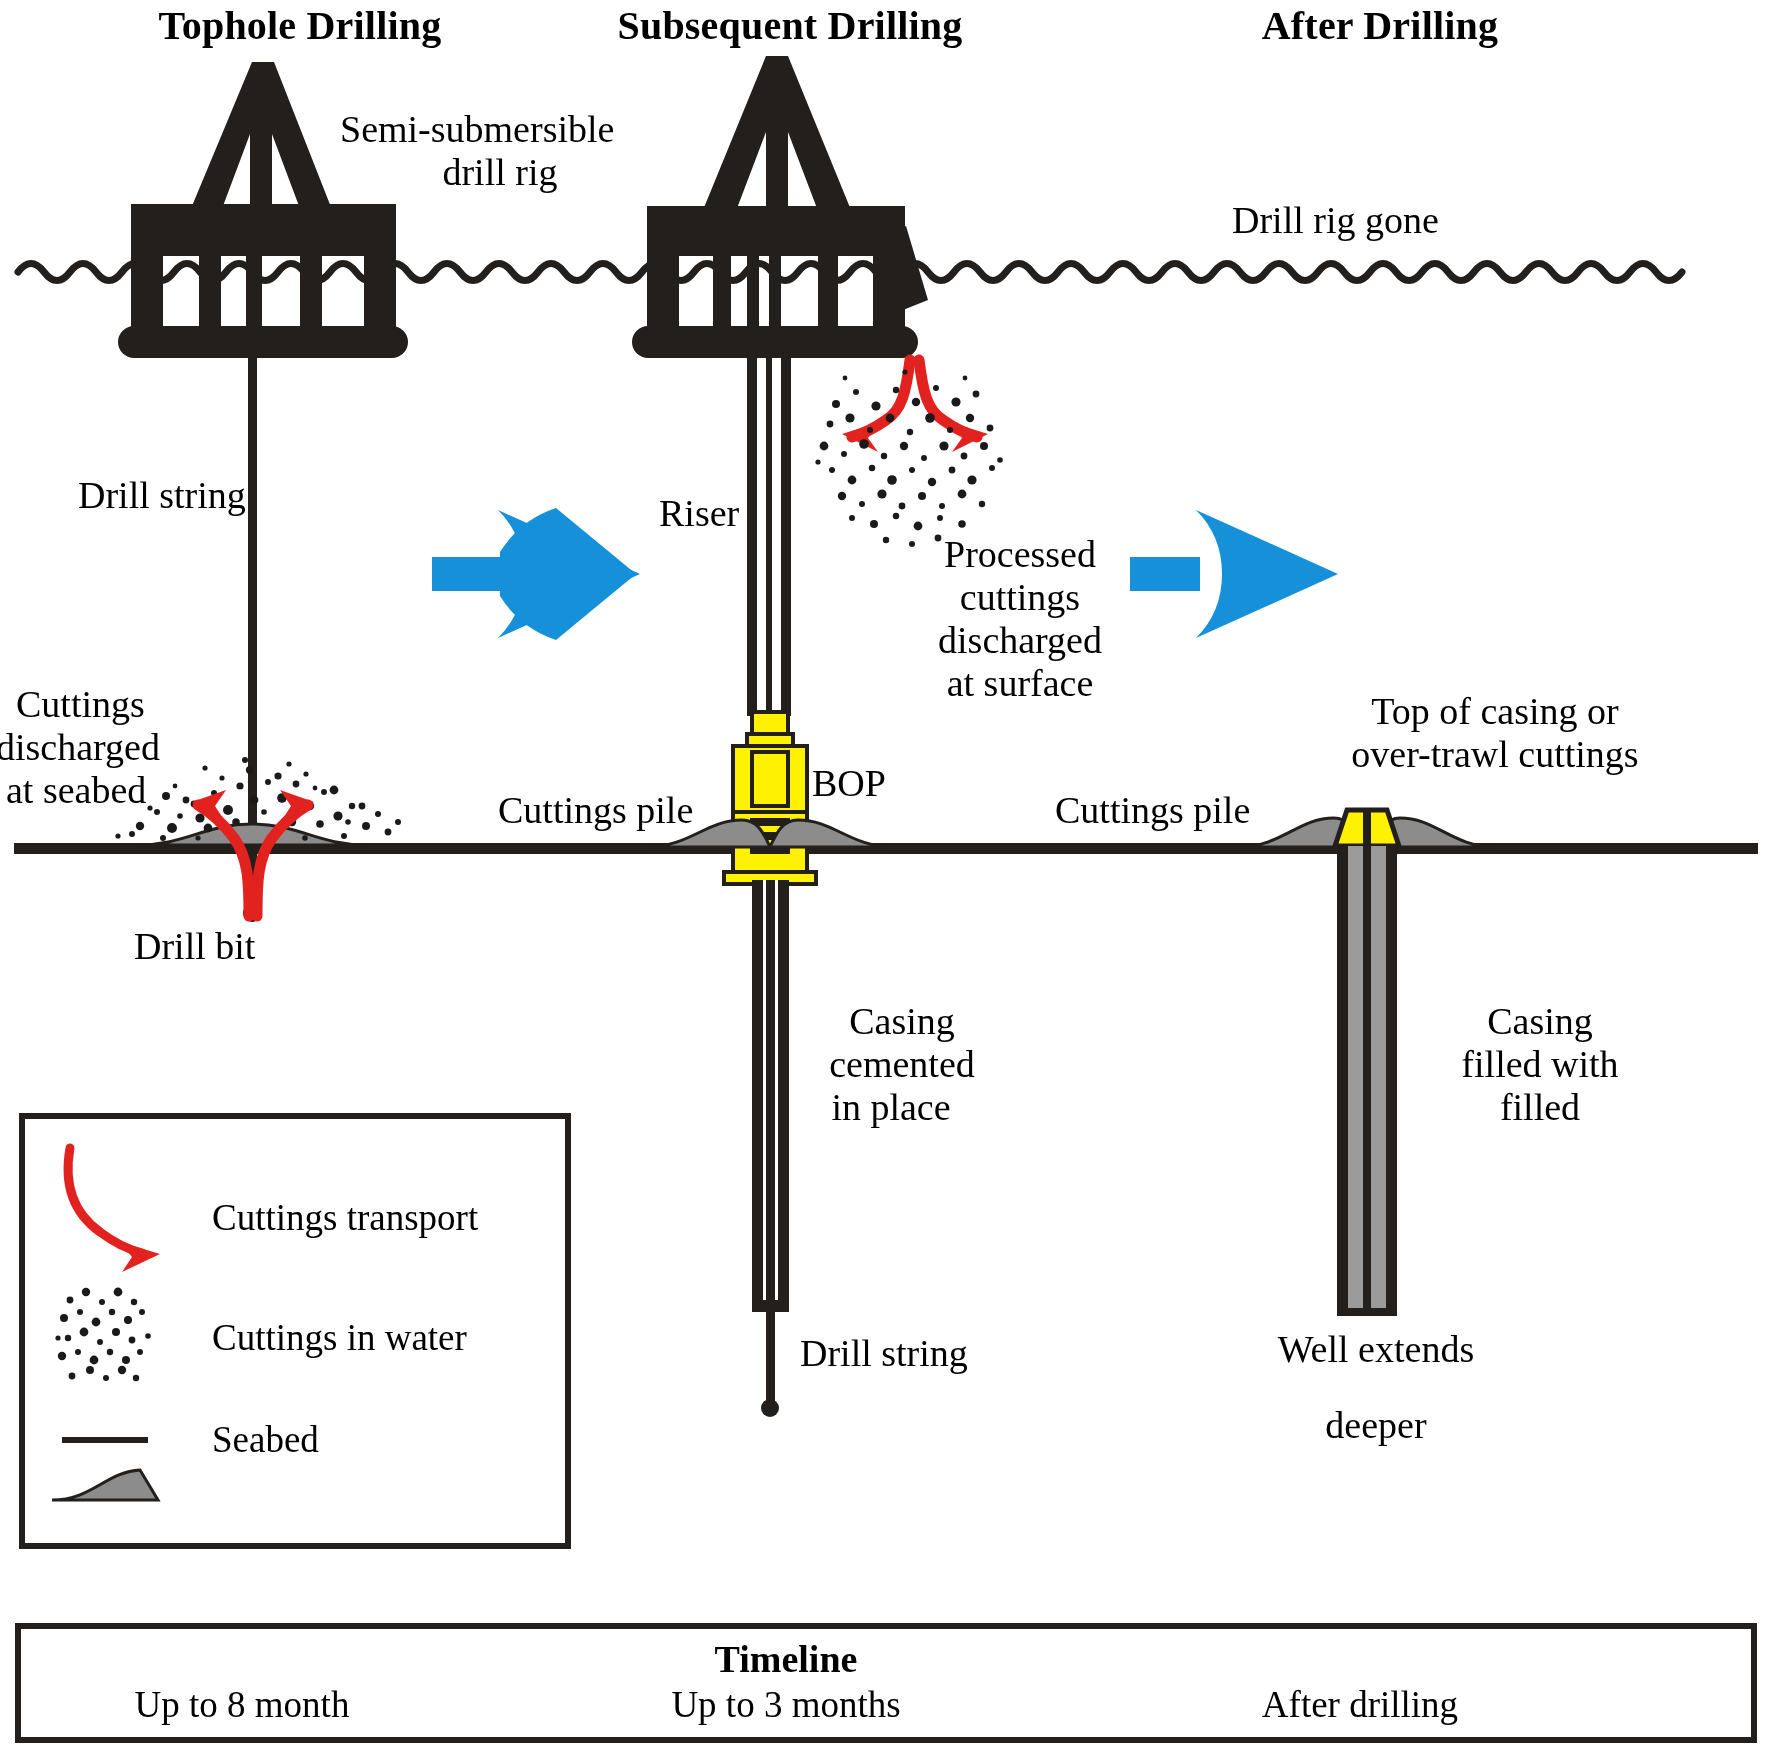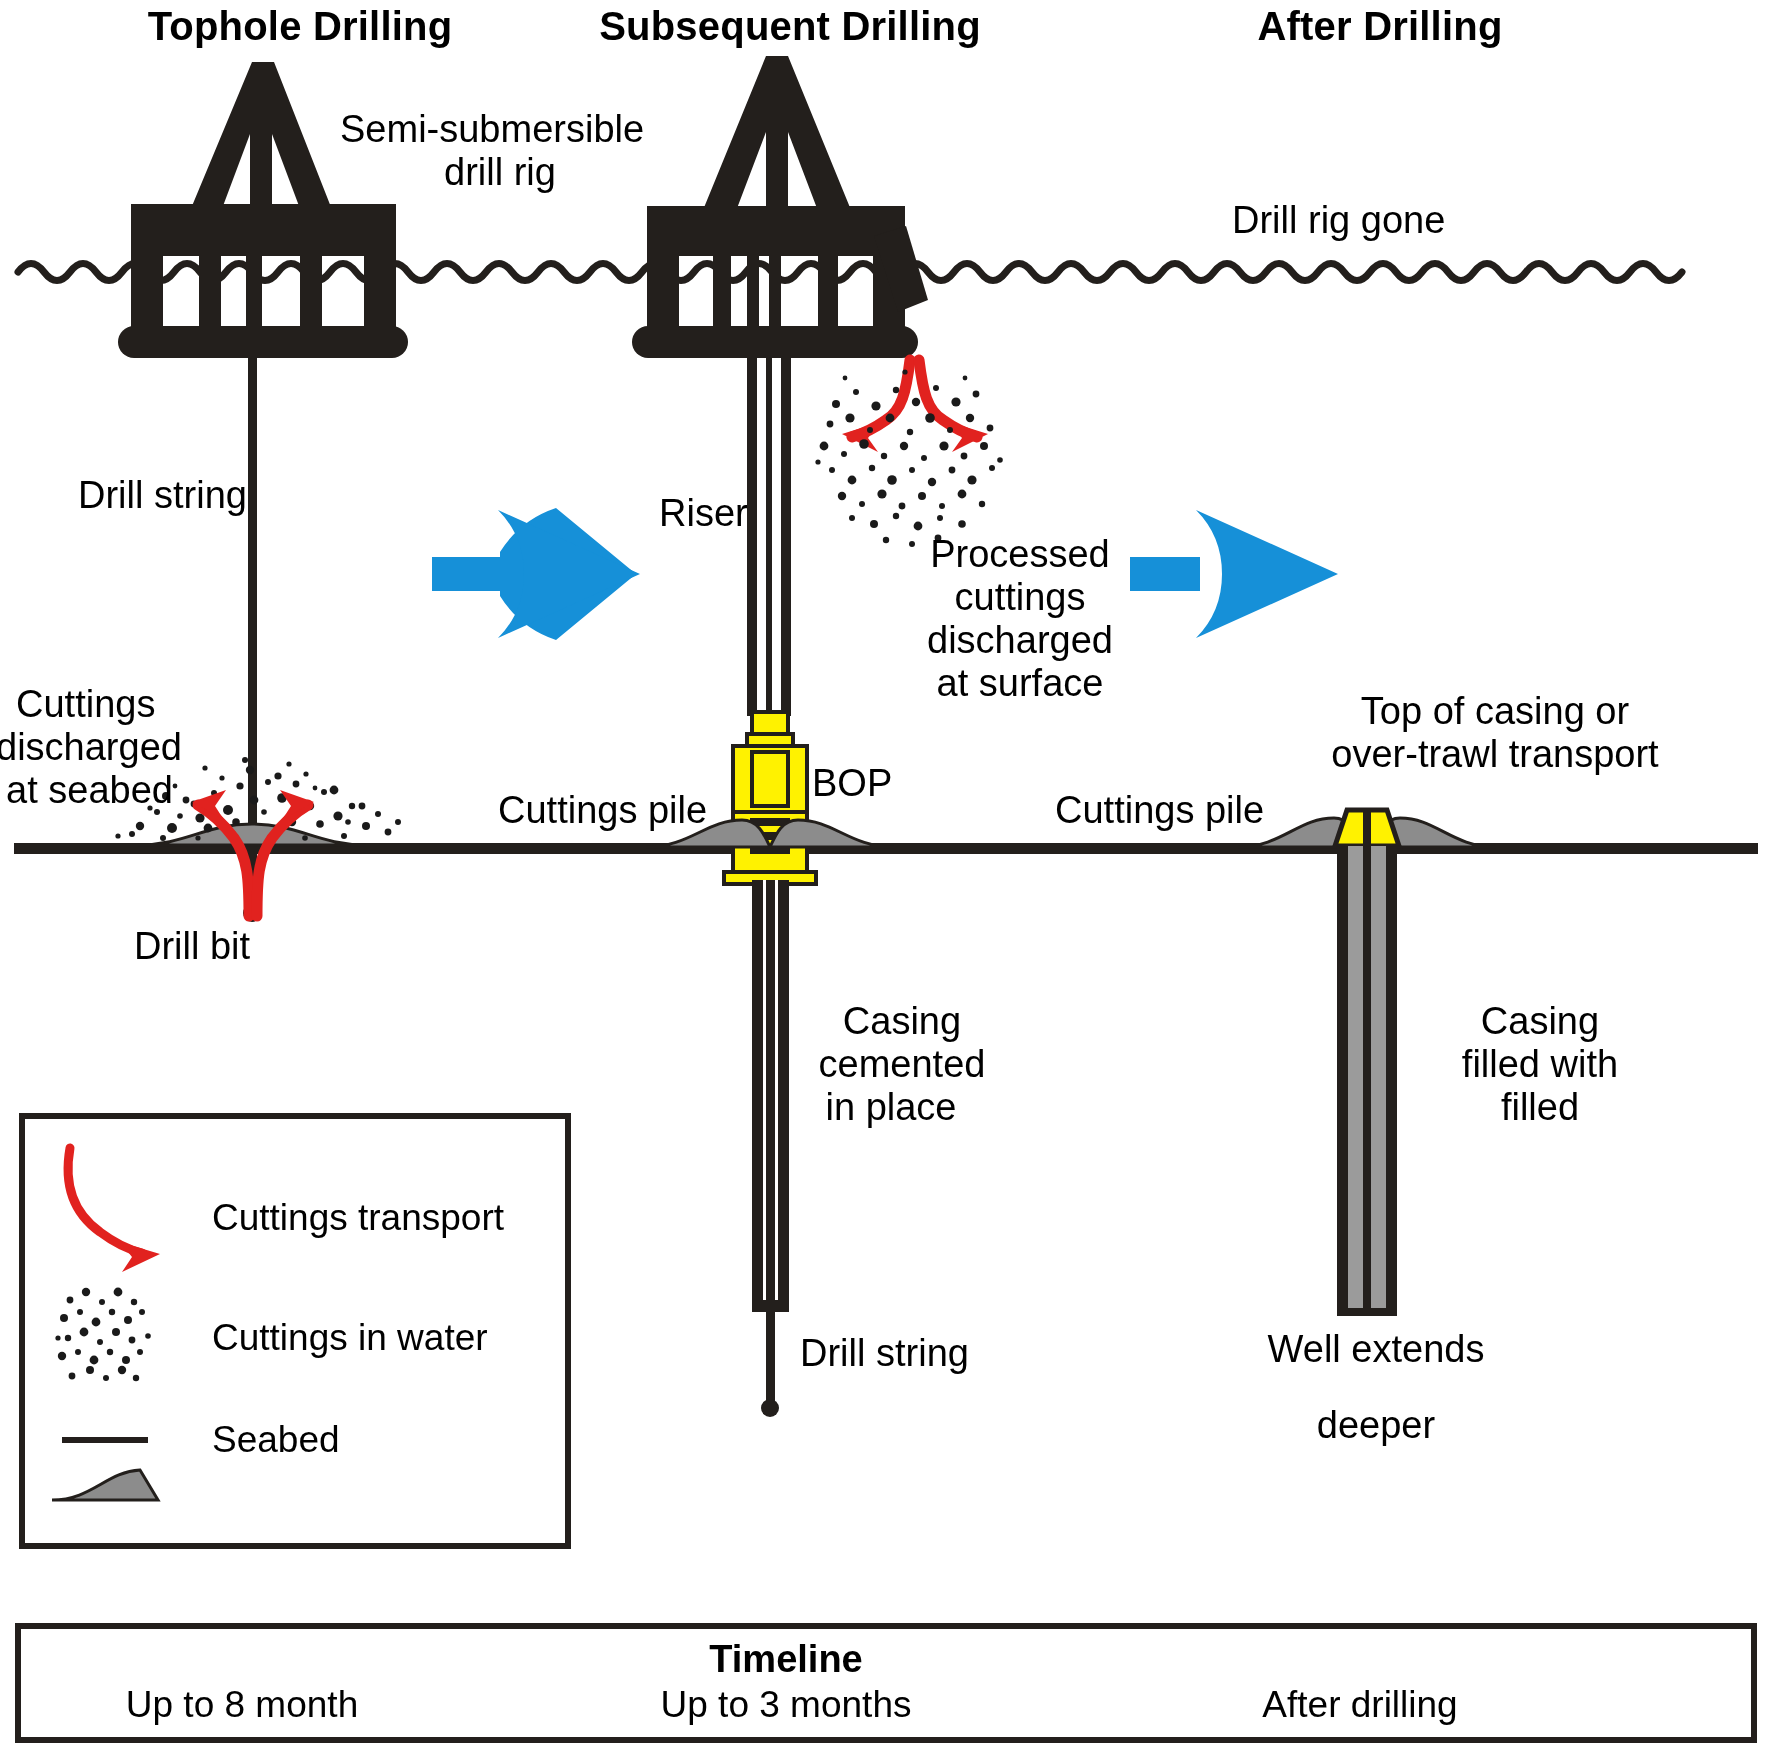--- a/index.html
+++ b/index.html
@@ -1,21 +1,21 @@
 <!DOCTYPE html>
 <html><head>
 <meta charset="utf-8">
 <style>
   html,body{margin:0;padding:0;background:#ffffff;}
   body{
     width:1772px;height:1754px;position:relative;overflow:hidden;
     font-family:"Liberation Sans", sans-serif;
     color:#000000;
   }
-  .stage{position:absolute;inset:0;}
+  .stage{position:absolute;inset:0;font-family:Liberation Serif, serif;}
   svg.canvas{position:absolute;left:0;top:0;width:1772px;height:1754px;}
 
   .txt{position:absolute;line-height:1.12;white-space:pre;}
   .panel-title{font-weight:bold;font-size:40px;letter-spacing:.2px;text-align:center;}
   .lbl{font-size:38px;text-align:center;}
   .lbl-l{font-size:38px;text-align:left;}
   .legend-lbl{font-size:37px;text-align:right;}
   .tl-title{font-weight:bold;font-size:38px;text-align:center;}
   .tl-item{font-size:37px;text-align:center;}
 </style>
@@ -371,21 +371,21 @@
 
   <div class="txt lbl" style="left:792px;top:1000px;width:220px;">Casing</div>
   <div class="txt lbl" style="left:792px;top:1043px;width:220px;">cemented</div>
   <div class="txt lbl" style="left:781px;top:1086px;width:220px;">in place</div>
 
   <div class="txt lbl-l" style="left:800px;top:1332px;">Drill string</div>
 
   <div class="txt lbl-l" style="left:1232px;top:199px;">Drill rig gone</div>
 
   <div class="txt lbl" style="left:1230px;top:690px;width:530px;">Top of casing or</div>
-  <div class="txt lbl" style="left:1230px;top:733px;width:530px;">over-trawl transport</div>
+  <div class="txt lbl" style="left:1230px;top:733px;width:530px;">over-trawl cuttings</div>
 
   <div class="txt lbl-l" style="left:1055px;top:789px;">Cuttings pile</div>
 
   <div class="txt lbl" style="left:1410px;top:1000px;width:260px;">Casing</div>
   <div class="txt lbl" style="left:1410px;top:1043px;width:260px;">filled with</div>
   <div class="txt lbl" style="left:1410px;top:1086px;width:260px;">filled</div>
 
   <div class="txt lbl" style="left:1236px;top:1328px;width:280px;">Well extends</div>
   <div class="txt lbl" style="left:1236px;top:1404px;width:280px;">deeper</div>
 

